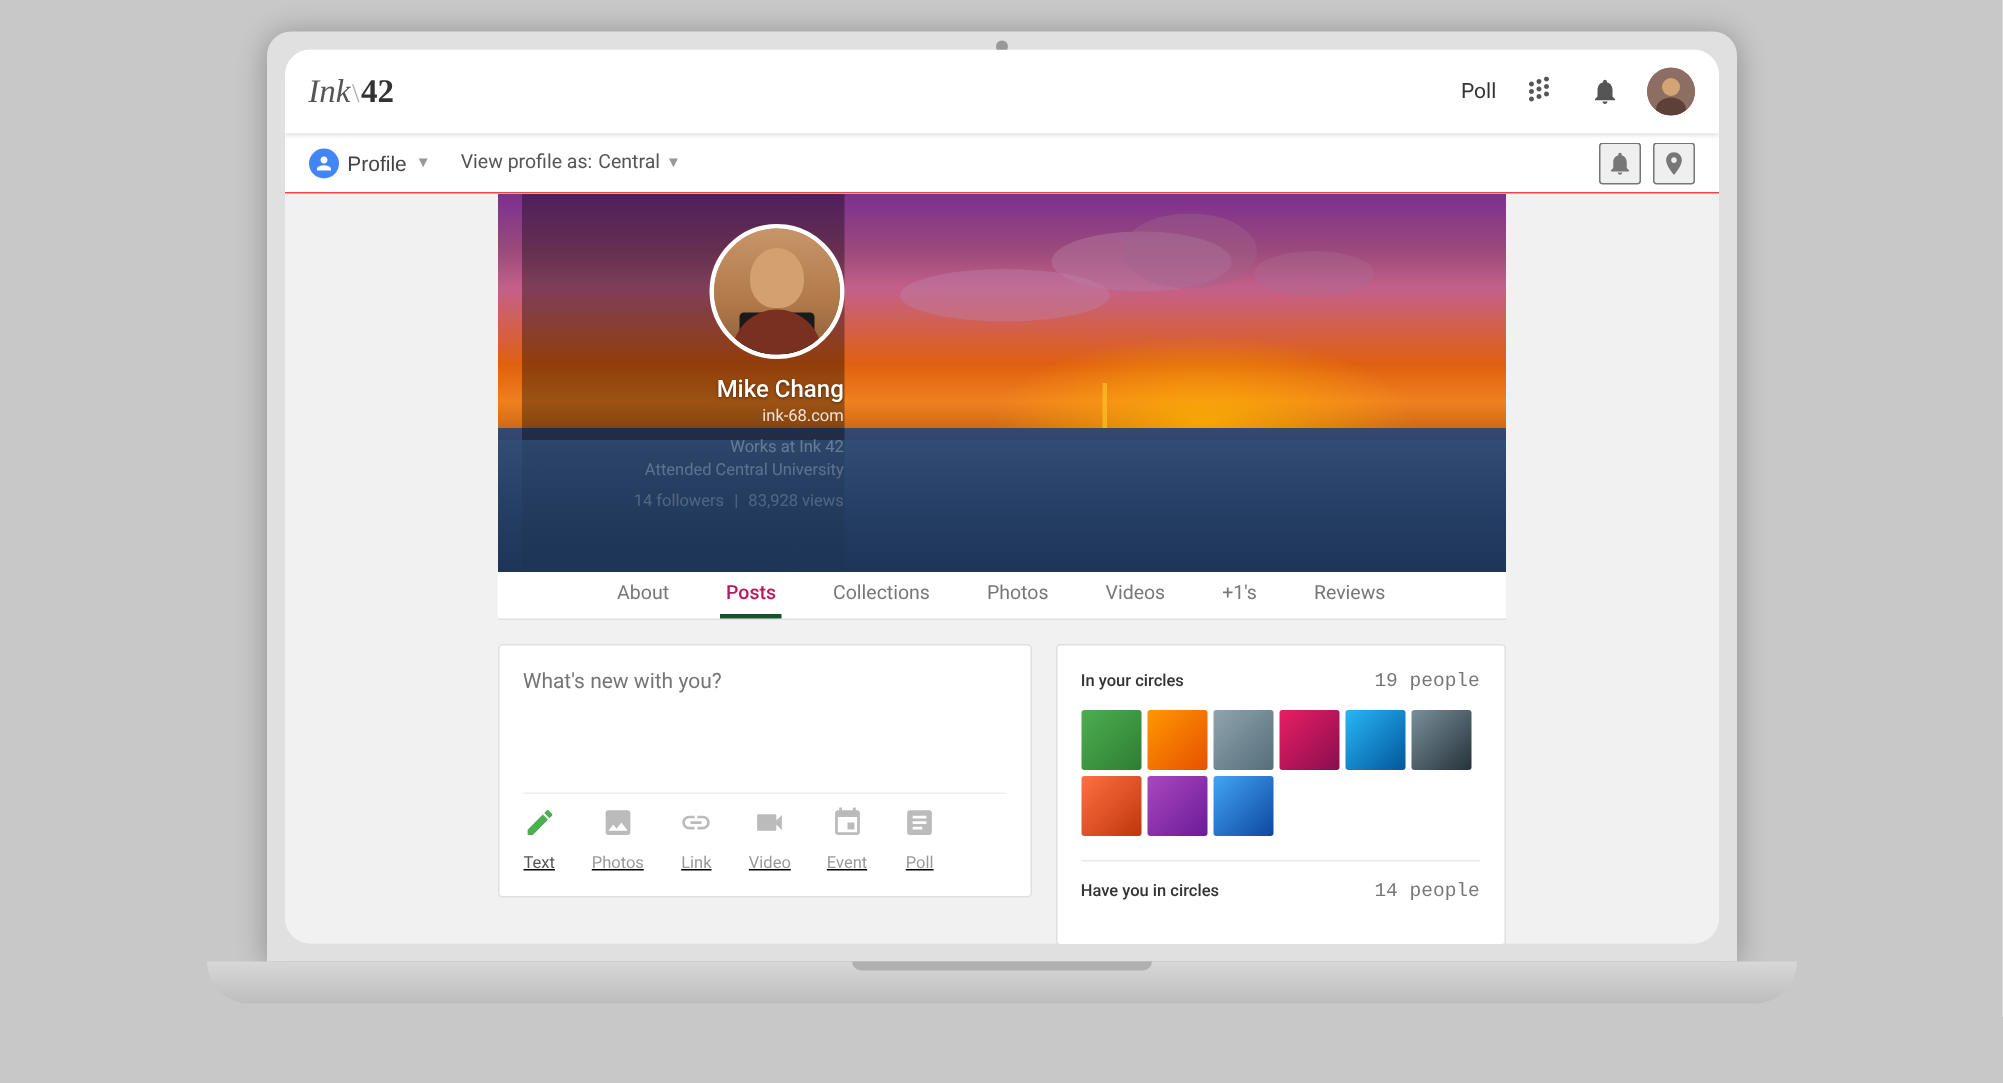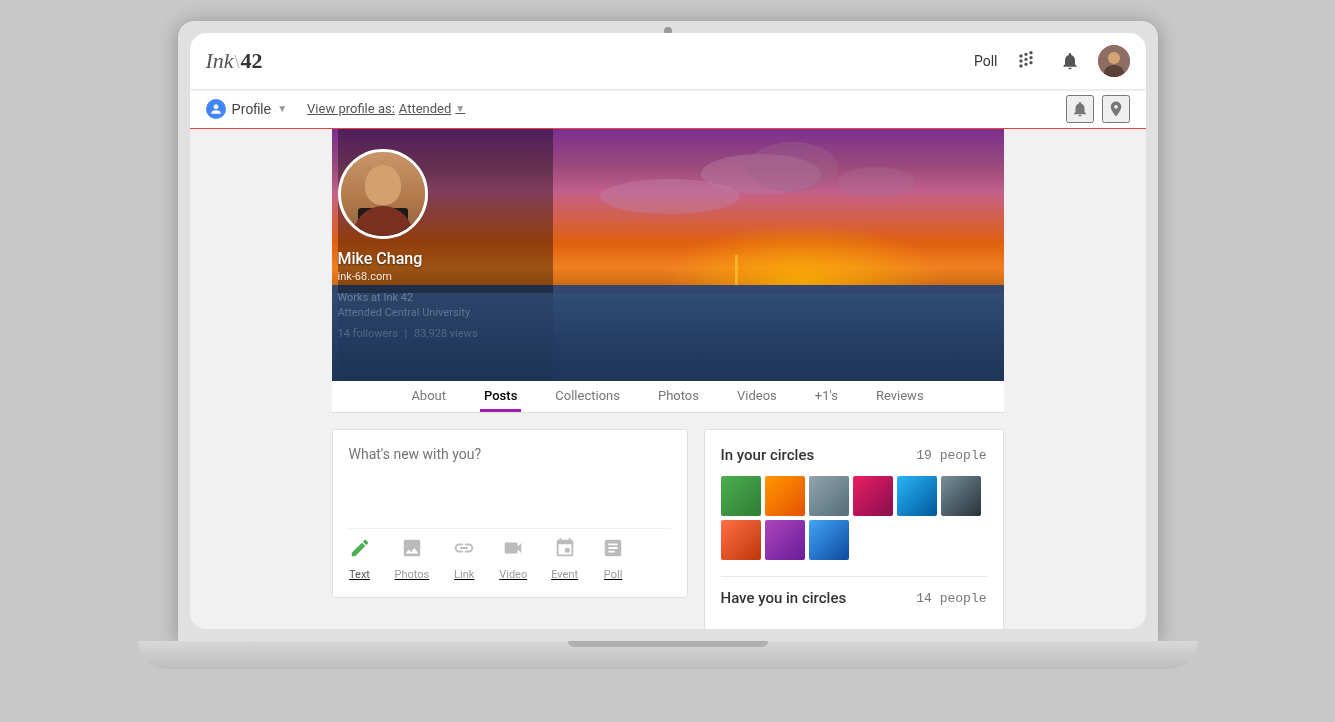--- a/index.html
+++ b/index.html
@@ -313,28 +313,28 @@
       bottom: 38%;
       left: 60%;
       width: 3px;
       height: 30px;
       background: rgba(255,200,50,0.6);
     }
 
     
     .profile-overlay {
       position: absolute;
-      left: 6px;
+      left: 16px;
       top: 0;
       bottom: 0;
       width: 215px;
       background: rgba(0,0,0,0.35);
       display: flex;
       flex-direction: column;
-      align-items: flex-start;
+      align-items: flex-end;
       padding-top: 20px;
     }
 
     .profile-photo-circle {
       width: 90px;
       height: 90px;
       border-radius: 50%;
       border: 3px solid white;
       overflow: hidden;
       background: linear-gradient(135deg, #d4a870, #8b5e3c);
@@ -426,22 +426,22 @@
       cursor: pointer;
       height: 100%;
       display: flex;
       align-items: center;
       border-bottom: 3px solid transparent;
       padding: 0 4px;
       transition: color 0.2s;
     }
 
     .tab-item.active {
-      color: #000000;
-      border-bottom: 3px solid #a21caf;
+      color: #be185d;
+      border-bottom: 3px solid #14532d;
       font-weight: 500;
     }
 
     
     .content-area {
       width: 672px;
       margin: 16px auto 0;
       display: flex;
       gap: 16px;
     }
@@ -521,21 +521,21 @@
     }
 
     .circles-header {
       display: flex;
       justify-content: space-between;
       align-items: center;
       margin-bottom: 12px;
     }
 
     .circles-title {
-      font-size: 15px;
+      font-size: 11px;
       color: #333;
       font-weight: 500;
     }
 
     .circles-count {
       font-size: 13px;
       color: #777;
       font-family: Liberation Mono, monospace;
     }
 
@@ -632,23 +632,23 @@
           <button class="profile-btn">
             <div class="profile-circle-icon">
               <svg width="14" height="14" viewBox="0 0 24 24" fill="white">
                 <path d="M12 12c2.21 0 4-1.79 4-4s-1.79-4-4-4-4 1.79-4 4 1.79 4 4 4zm0 2c-2.67 0-8 1.34-8 4v2h16v-2c0-2.66-5.33-4-8-4z"></path>
               </svg>
             </div>
             <span>Profile</span>
             <span style="font-size:10px; color:#999;">▼</span>
           </button>
 
-          <div style="display:flex;align-items:center;gap:4px;font-size:13px;color:#555;cursor:pointer;text-decoration:underline;">
+          <div style="display:flex;align-items:center;gap:4px;font-size:13px;color:#555;cursor:pointer;">
             <span>View profile as:</span>
-            <span>Attended</span>
+            <span>Central</span>
             <span style="font-size:10px;color:#999;">▼</span>
           </div>
 
           <div class="profile-bar-right">
             <button class="profile-bar-icon-btn">
               <svg width="18" height="18" viewBox="0 0 24 24" fill="#777">
                 <path d="M12 22c1.1 0 2-.9 2-2h-4c0 1.1.9 2 2 2zm6-6v-5c0-3.07-1.64-5.64-4.5-6.32V4c0-.83-.67-1.5-1.5-1.5s-1.5.67-1.5 1.5v.68C7.63 5.36 6 7.92 6 11v5l-2 2v1h16v-1l-2-2z"></path>
               </svg>
             </button>
             <button class="profile-bar-icon-btn">

